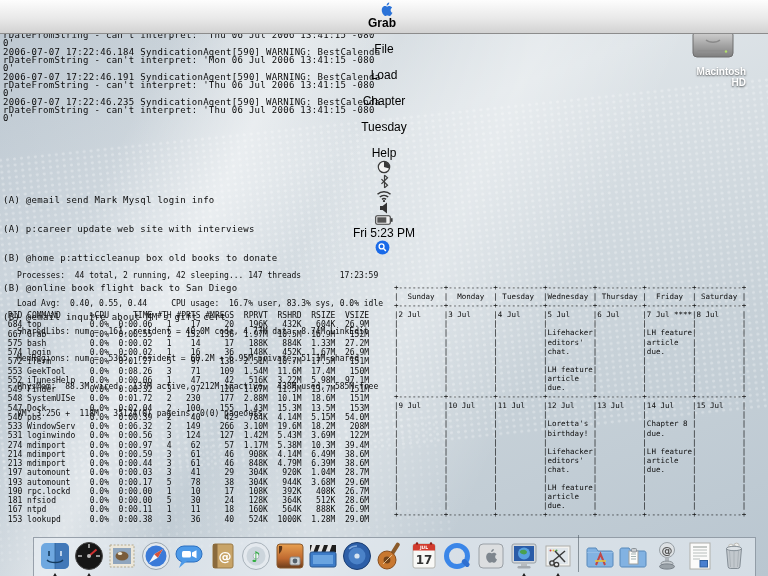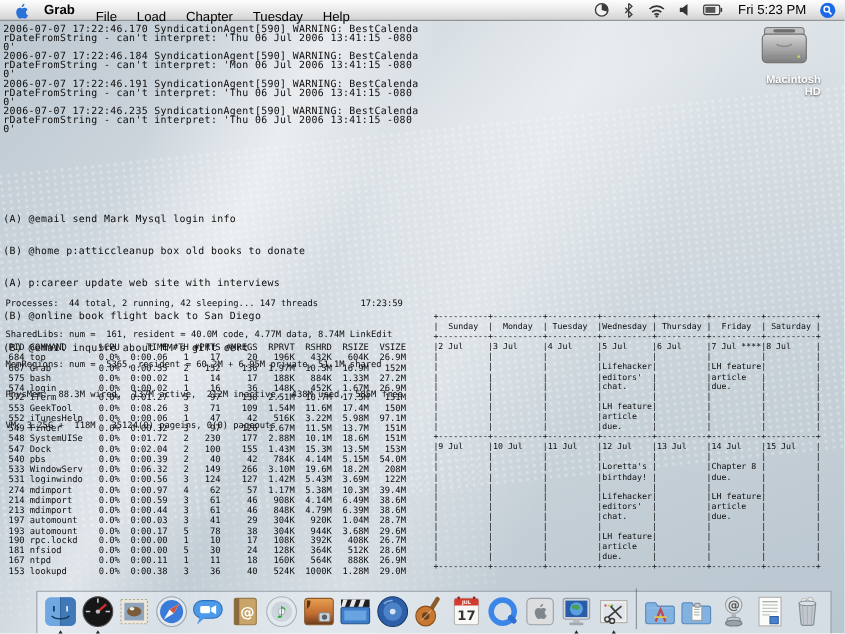--- a/index.html
+++ b/index.html
@@ -20,24 +20,24 @@
     background-size:7px 6px; opacity:.38; transform:rotate(-6deg);
   }
   .dots2 {
     position:absolute; left:-30px; right:320px; top:430px; height:120px;
     background-image: radial-gradient(circle, rgba(255,255,255,.6) 1px, rgba(255,255,255,0) 1.8px);
     background-size:8px 7px; opacity:.25; transform:rotate(-4deg);
   }
 
   
   .menubar {
-    position:absolute; top:0; left:0; right:0; height:19px;
+    position:absolute; top:0; left:0; right:0; height:34px;
     background:linear-gradient(#fdfdfd, #e9e9e9 55%, #d2d2d2);
     border-bottom:1px solid #8c8c8c;
-    display:flex; align-items:center; font-size:12px; color:#000; z-index:50;
+    display:flex; align-items:center; font-size:12px; color:#000; z-index:50;flex-direction:column;
   }
   .menubar .apple { margin:0 8px 0 12px; display:flex; align-items:center; }
   .menubar .mitem { padding:0 9px;margin-top:12px; }
   .menubar .app { font-weight:bold; padding:0 10px 0 6px; }
   .menubar .spacer { flex:1; }
   .menubar .extra { padding:0 6px; display:flex; align-items:center; }
   .menubar .clocktext { padding:0 8px; font-size:12px; }
   .menubar .spotlight { margin:0 8px 0 4px; display:flex; align-items:center; }
 
   
@@ -45,21 +45,21 @@
   .syslog {
     position:absolute; left:3px; top:23px; width:381px;
     font-size:9px; line-height:8px; letter-spacing:0.3px;
   }
   .syslog .entry { white-space:pre-wrap; word-break:break-all; margin-bottom:1px; }
   .todo {
     position:absolute; left:3px; top:176px;
     font-size:9px; line-height:9.8px; letter-spacing:0.3px; white-space:pre;
   }
   .stats {
-    position:absolute; left:5px; top:253px;
+    position:absolute; left:17px; top:253px;
     font-size:8px; line-height:9.2px; white-space:pre;
   }
   .proc {
     position:absolute; left:3px; top:311px;
     font-size:8px; line-height:9.25px; white-space:pre;
   }
   .cal {
     position:absolute; left:394px; top:283px;
     font-size:7.5px; line-height:9.1px; white-space:pre;
   }
@@ -153,28 +153,29 @@
 
 <div class="syslog mono">
   <div class="entry">2006-07-07 17:22:46.170 SyndicationAgent[590] WARNING: BestCalendarDateFromString - can't interpret: 'Thu 06 Jul 2006 13:41:15 -0800'</div>
   <div class="entry">2006-07-07 17:22:46.184 SyndicationAgent[590] WARNING: BestCalendarDateFromString - can't interpret: 'Mon 06 Jul 2006 13:41:15 -0800'</div>
   <div class="entry">2006-07-07 17:22:46.191 SyndicationAgent[590] WARNING: BestCalendarDateFromString - can't interpret: 'Thu 06 Jul 2006 13:41:15 -0800'</div>
   <div class="entry">2006-07-07 17:22:46.235 SyndicationAgent[590] WARNING: BestCalendarDateFromString - can't interpret: 'Thu 06 Jul 2006 13:41:15 -0800'</div>
 </div>
 
 <div class="todo mono">
   <div>(A) @email send Mark Mysql login info</div>
+  <div>(A) p:career update web site with interviews</div>
   <div>(B) @home p:atticcleanup box old books to donate</div>
-  <div>(A) p:career update web site with interviews</div>
   <div>(B) @online book flight back to San Diego</div>
   <div>(B) @email inquire about MM's gift cert</div>
 </div>
 
 <div class="stats mono">
   <div>Processes:  44 total, 2 running, 42 sleeping... 147 threads        17:23:59</div>
+  <div>Load Avg:  0.40, 0.55, 0.44     CPU usage:  16.7% user, 83.3% sys, 0.0% idle</div>
   <div>SharedLibs: num =  161, resident = 40.0M code, 4.77M data, 8.74M LinkEdit</div>
   <div>MemRegions: num =  5365, resident = 60.2M + 6.95M private, 51.1M shared</div>
   <div>PhysMem:  88.3M wired,  137M active,  212M inactive,  438M used,  585M free</div>
   <div>VM: 3.25G +  118M   35124(0) pageins, 0(0) pageouts</div>
 </div>
 
 <pre class="proc mono" id="proc-table"> PID COMMAND      %CPU     TIME #TH #PRTS #MREGS  RPRVT  RSHRD  RSIZE  VSIZE
  684 top          0.0%  0:00.06   1    17     20   196K   432K   604K  26.9M
  667 Grab         0.0%  0:00.55   2   152    136  1.97M  10.5M  16.9M   152M
  575 bash         0.0%  0:00.02   1    14     17   188K   884K  1.33M  27.2M

